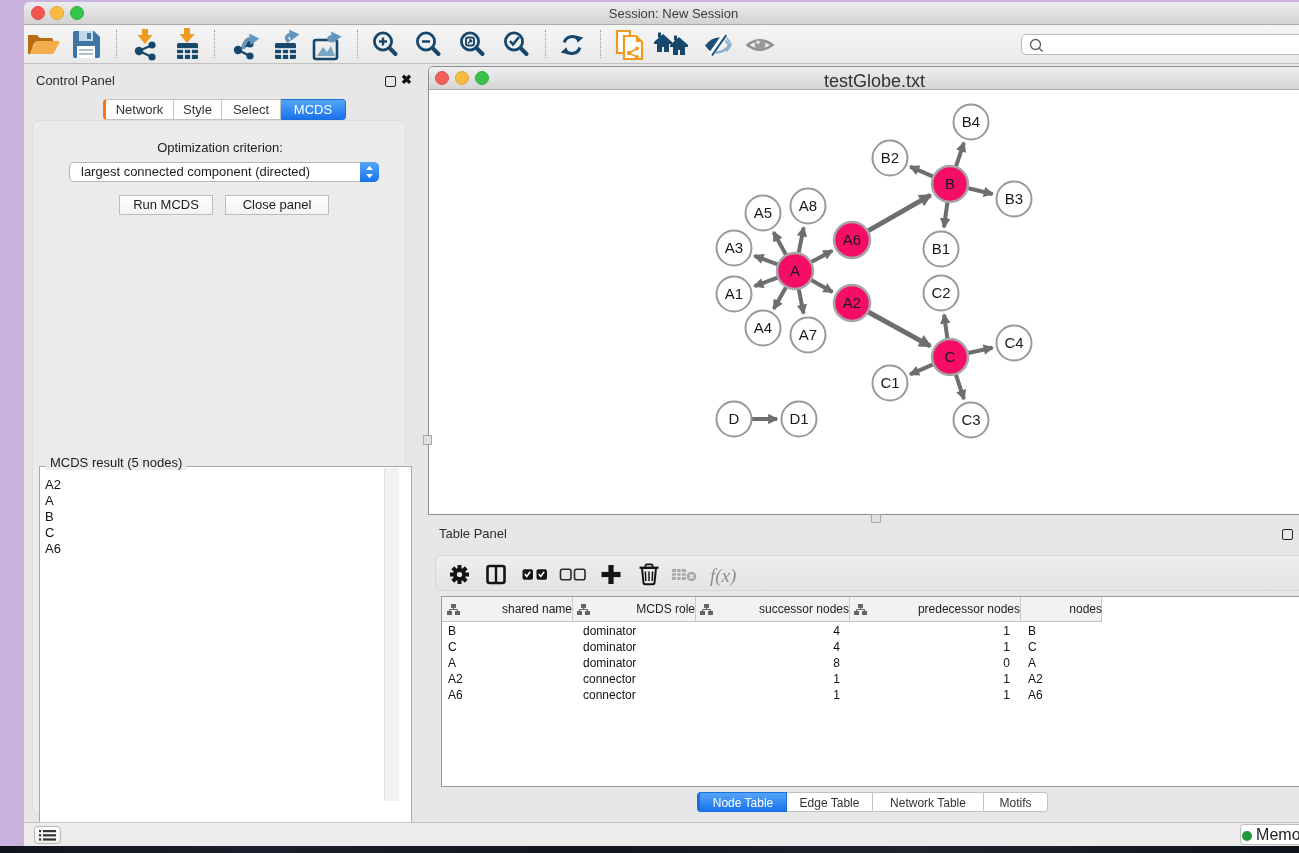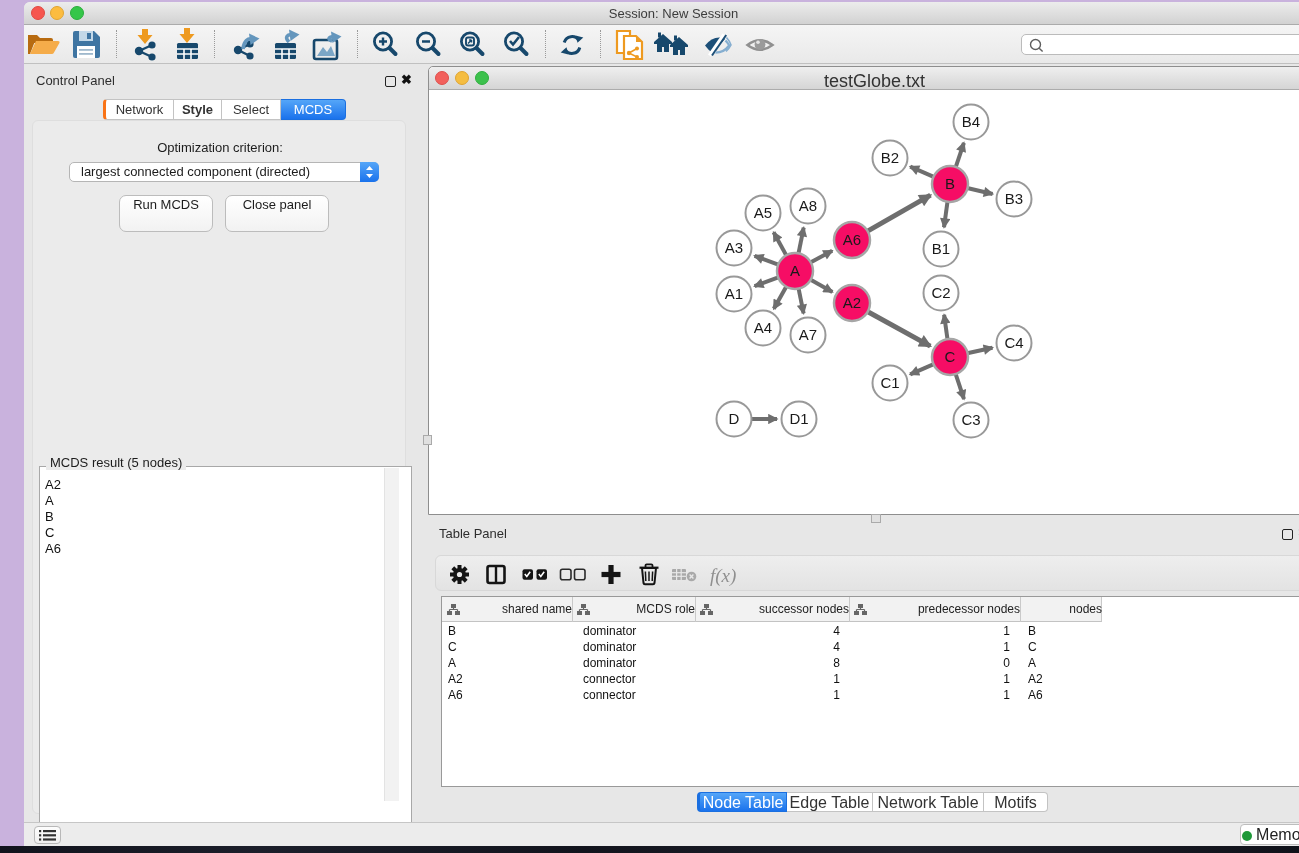--- a/index.html
+++ b/index.html
@@ -28,22 +28,22 @@
 .tab.first{border-left:3px solid #f97316;border-radius:4px 0 0 4px;}
 .tab.last{border-radius:0 4px 4px 0;}
 .tab.sel{background:linear-gradient(#55a6f8,#1a72ec);border-color:#1a6fe0;color:#fff;}
 #cpbox{left:8px;top:56px;width:374px;height:694px;background:#ebebeb;
  border:1px solid #dedede;border-radius:6px;box-sizing:border-box;}
 #optlabel{left:0;top:19px;width:374px;text-align:center;font-size:13px;color:#1c1c1c;}
 #combo{left:36px;top:41px;width:310px;height:20px;background:#fff;border:1px solid #b5b5b5;
  border-radius:5px;box-sizing:border-box;font-size:13px;color:#1c1c1c;line-height:18px;padding-left:11px;}
 #combocap{right:-1px;top:-1px;width:19px;height:20px;border-radius:0 5px 5px 0;
  background:linear-gradient(#55a6f8,#1a72ec);}
-.btn{background:linear-gradient(#ffffff,#f2f2f2);border:1px solid #bcbcbc;border-radius:7px;
- box-sizing:border-box;font-size:13px;color:#1c1c1c;text-align:center;line-height:17px;height:37px;}
+.btn{background:linear-gradient(#ffffff,#f2f2f2);border:1px solid #bcbcbc;border-radius:0;
+ box-sizing:border-box;font-size:13px;color:#1c1c1c;text-align:center;line-height:17px;height:20px;}
 #fieldset{left:6px;top:345px;width:373px;height:374px;border:1px solid #a8a8a8;background:#fff;box-sizing:border-box;}
 #legend{left:6px;top:-12px;background:#ebebeb;padding:0 4px;font-size:13px;color:#1c1c1c;}
 #mcdslist{left:5px;top:10px;font-size:13px;color:#111;line-height:16px;}
 #vscroll{right:12px;top:1px;width:14px;height:333px;background:#f2f2f2;border-left:1px solid #e3e3e3;}
 
 #statusbar{left:0;top:820px;width:1299px;height:24px;background:#ececec;border-top:1px solid #c6c6c6;box-sizing:border-box;}
 
 #nw{left:404px;top:64px;width:893px;height:449px;background:#fff;
  border:1px solid #8e8e8e;border-radius:5px 5px 0 0;box-sizing:border-box;}
 #nwtitle{left:0;top:0;width:100%;height:22px;background:linear-gradient(#efefef,#d5d5d5);
@@ -53,21 +53,21 @@
 #tp{left:390px;top:513px;width:909px;height:309px;background:#e7e7e7;}
 #tptitle{left:25px;top:11px;font-size:13px;color:#2e2e2e;}
 #tptools{left:21px;top:40px;width:881px;height:36px;background:linear-gradient(#eeeeee,#e3e3e3);
  border:1px solid #d8d8d8;border-radius:6px;box-sizing:border-box;}
 #tbl{left:27px;top:81px;width:874px;height:191px;background:#fff;border:1px solid #999;box-sizing:border-box;}
 #thead{left:0;top:0;width:660px;height:25px;background:#f2f2f2;border-bottom:1px solid #c3c3c3;
  border-right:1px solid #c9c9c9;box-sizing:border-box;font-size:12px;color:#222;}
 .hcell{position:absolute;top:0;height:25px;line-height:25px;text-align:right;box-sizing:border-box;}
 .hsep{position:absolute;top:0;width:0;height:25px;border-left:1px solid #c9c9c9;}
 .trow{position:absolute;font-size:12px;color:#111;}
-.bots{display:flex;height:20px;font-size:16px;color:#333;}
+.bots{display:flex;height:20px;font-size:12px;color:#333;}
 #membtn{left:1216px;top:1px;width:76px;height:21px;background:#fff;border:1px solid #bdbdbd;
  border-radius:4px;box-sizing:border-box;font-size:16px;color:#222;line-height:19px;text-align:center;}
 #listbtn{left:10px;top:3px;width:27px;height:18px;background:linear-gradient(#fdfdfd,#f0f0f0);
  border:1px solid #b8b8b8;border-radius:4px;box-sizing:border-box;}
 svg{position:absolute;overflow:visible;}
 </style></head>
 <body>
 <div class="abs" id="win">
   <div class="abs" id="titlebar">
     <div class="abs tl" style="left:7px;top:4px;background:#f6564f;border:0.5px solid #e14942;"></div>
@@ -210,21 +210,21 @@
       </div>
   </div>
 
   <div class="abs" id="cp">
     <div class="abs" id="cptitle">Control Panel</div>
     <div class="abs wsq" style="left:361px;"></div>
     <div class="abs wx" style="left:377px;">✖</div>
     <div class="abs" style="left:79px;top:35px;">
       <div class="tabs">
         <div class="tab first" style="width:71px;">Network</div>
-        <div class="tab" style="width:48px;font-weight:bold;">Style</div>
+        <div class="tab" style="width:48px;">Style</div>
         <div class="tab" style="width:59px;">Select</div>
         <div class="tab last sel" style="width:65px;">MCDS</div>
       </div>
     </div>
     <div class="abs" id="cpbox">
       <div class="abs" id="combo">largest connected component (directed)
         <div class="abs" id="combocap">
           <svg style="left:3px;top:2px;" width="13" height="16" viewBox="0 0 13 16">
             <path d="M3 6 L6.5 2 L10 6 Z" fill="#fff"></path>
               <path d="M3 10 L6.5 14 L10 10 Z" fill="#fff"></path>

